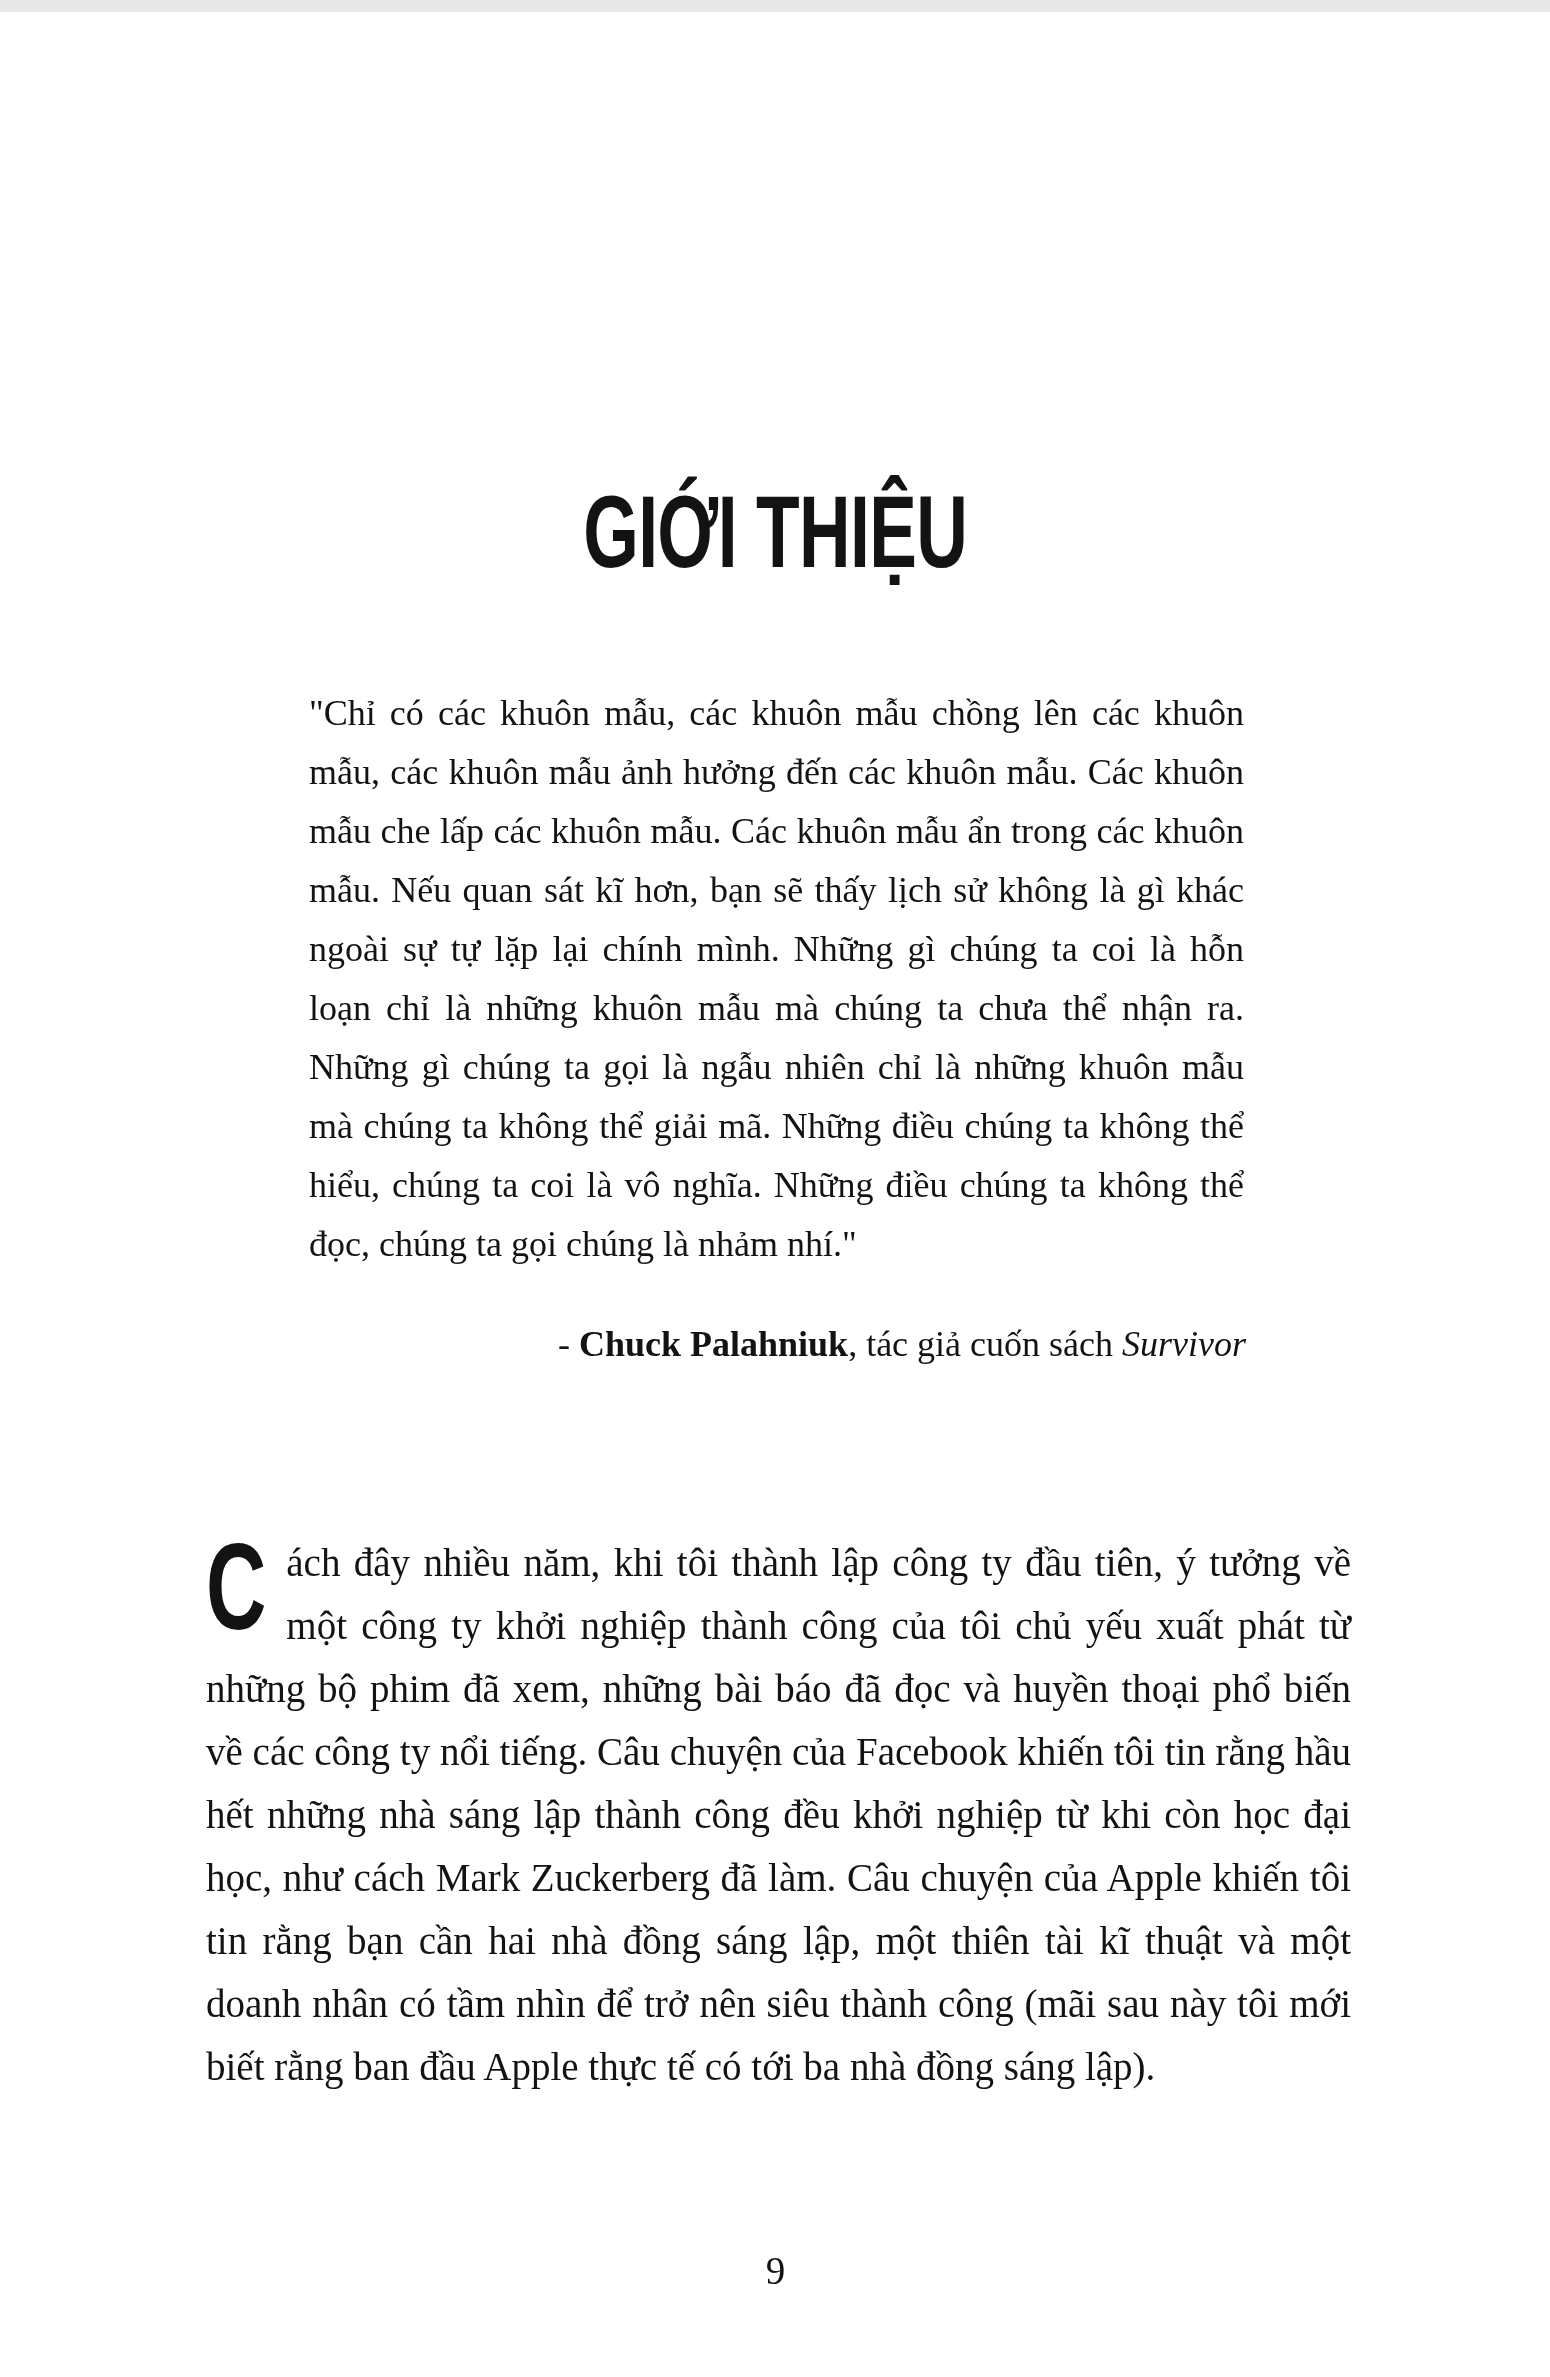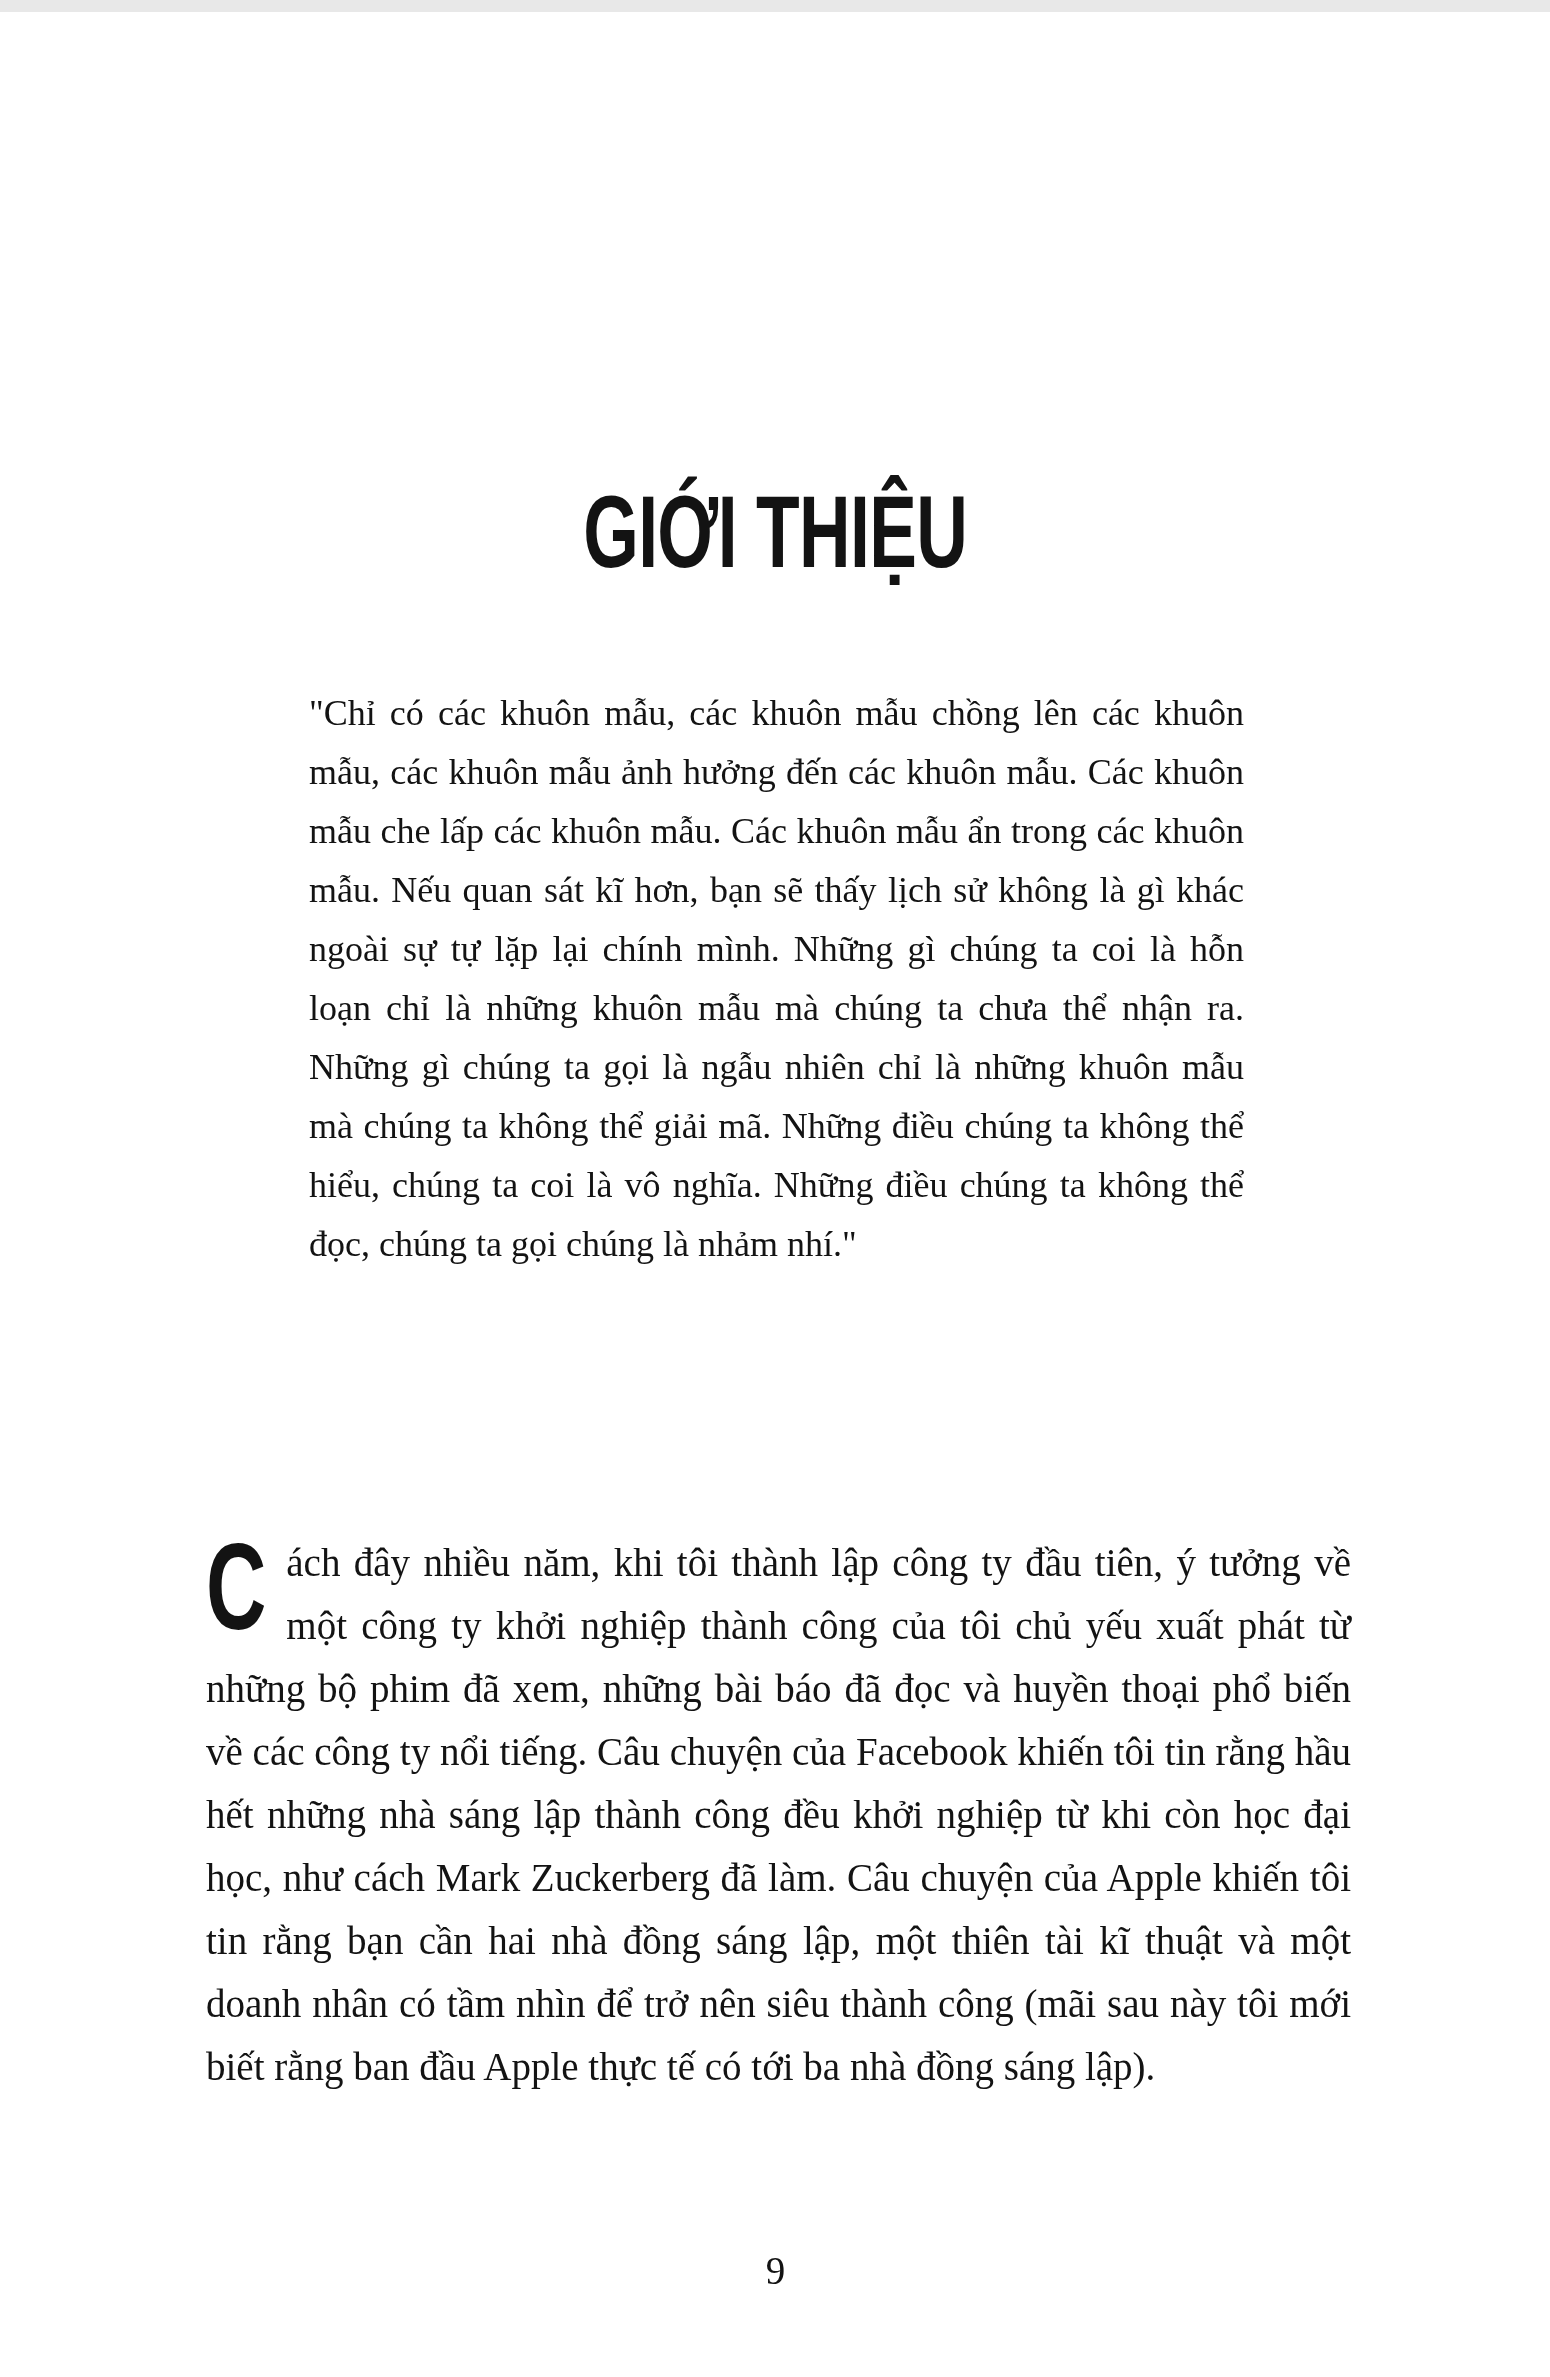--- a/index.html
+++ b/index.html
@@ -96,20 +96,23 @@
 <div class="page">
 
   <div class="chapter-title">
     <span class="condense">GIỚI THIỆU</span>
   </div>
 
   <div class="quote-block">
     <p class="quote-text">"Chỉ có các khuôn mẫu, các khuôn mẫu chồng lên các khuôn mẫu, các khuôn mẫu ảnh hưởng đến các khuôn mẫu. Các khuôn mẫu che lấp các khuôn mẫu. Các khuôn mẫu ẩn trong các khuôn mẫu. Nếu quan sát kĩ hơn, bạn sẽ thấy lịch sử không là gì khác ngoài sự tự lặp lại chính mình. Những gì chúng ta coi là hỗn loạn chỉ là những khuôn mẫu mà chúng ta chưa thể nhận ra. Những gì chúng ta gọi là ngẫu nhiên chỉ là những khuôn mẫu mà chúng ta không thể giải mã. Những điều chúng ta không thể hiểu, chúng ta coi là vô nghĩa. Những điều chúng ta không thể đọc, chúng ta gọi chúng là nhảm nhí."</p>
   </div>
 
+  <div class="attribution">
+    <span>- </span><span class="author">Chuck Palahniuk</span><span>, tác giả cuốn sách </span><span class="book">Survivor</span>
+  </div>
 
   <div class="body-block">
     <p class="body-paragraph">
       <span class="drop-cap">C</span><span>ách đây nhiều năm, khi tôi thành lập công ty đầu tiên, ý tưởng về một công ty khởi nghiệp thành công của tôi chủ yếu xuất phát từ những bộ phim đã xem, những bài báo đã đọc và huyền thoại phổ biến về các công ty nổi tiếng. Câu chuyện của Facebook khiến tôi tin rằng hầu hết những nhà sáng lập thành công đều khởi nghiệp từ khi còn học đại học, như cách Mark Zuckerberg đã làm. Câu chuyện của Apple khiến tôi tin rằng bạn cần hai nhà đồng sáng lập, một thiên tài kĩ thuật và một doanh nhân có tầm nhìn để trở nên siêu thành công (mãi sau này tôi mới biết rằng ban đầu Apple thực tế có tới ba nhà đồng sáng lập).</span>
     </p>
   </div>
 
   <div class="page-number">9</div>
 
 </div>

